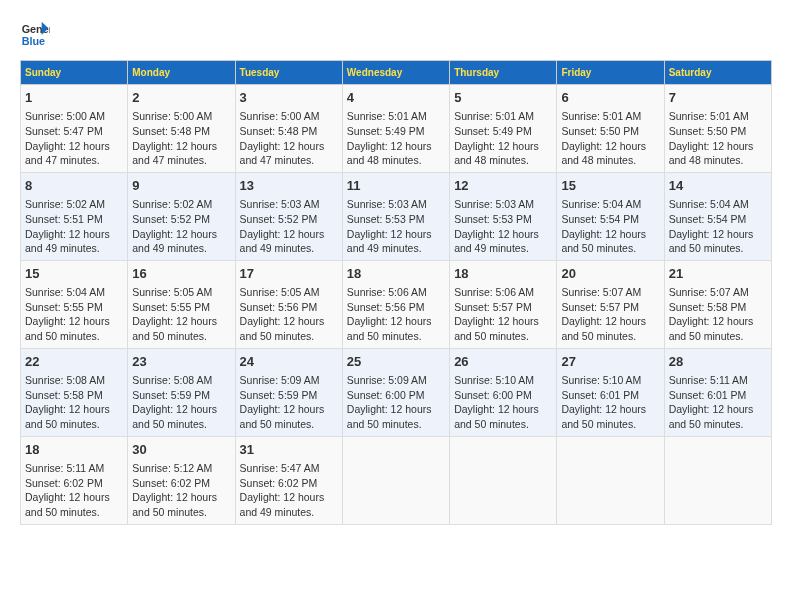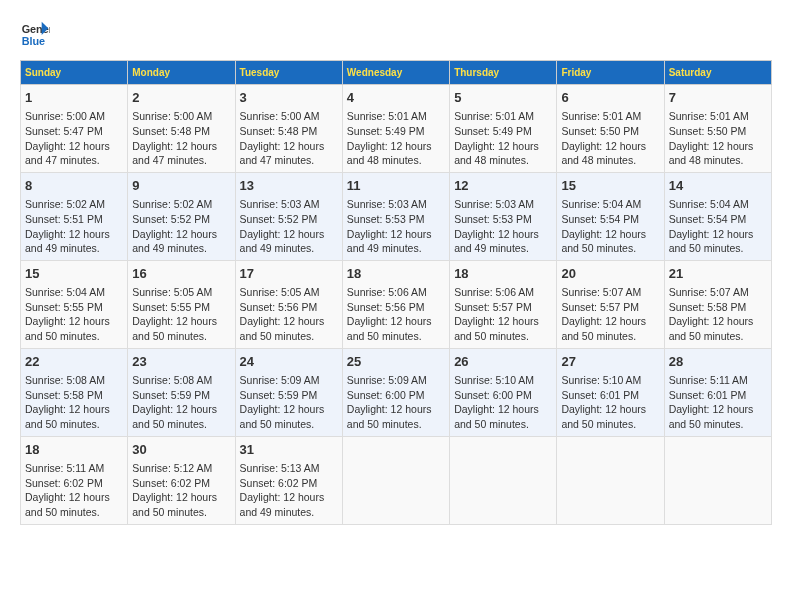--- a/index.html
+++ b/index.html
@@ -319,21 +319,21 @@
         </td>
         <td>
           <span class="day-num">30</span>
           <div>Sunrise: 5:12 AM</div>
           <div>Sunset: 6:02 PM</div>
           <div>Daylight: 12 hours</div>
           <div>and 50 minutes.</div>
         </td>
         <td>
           <span class="day-num">31</span>
-          <div>Sunrise: 5:13 AM</div>
+          <div>Sunrise: 5:47 AM</div>
           <div>Sunset: 6:02 PM</div>
           <div>Daylight: 12 hours</div>
           <div>and 49 minutes.</div>
         </td>
         <td class="empty-cell">&nbsp;</td>
         <td class="empty-cell">&nbsp;</td>
         <td class="empty-cell">&nbsp;</td>
         <td class="empty-cell">&nbsp;</td>
       </tr>
     </tbody>

